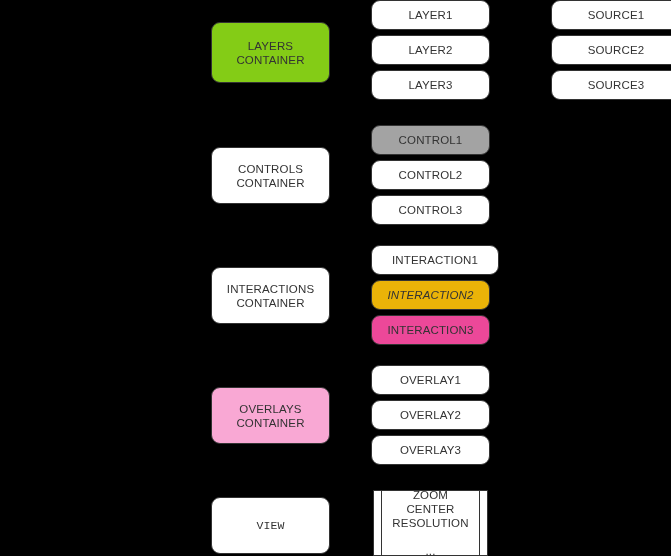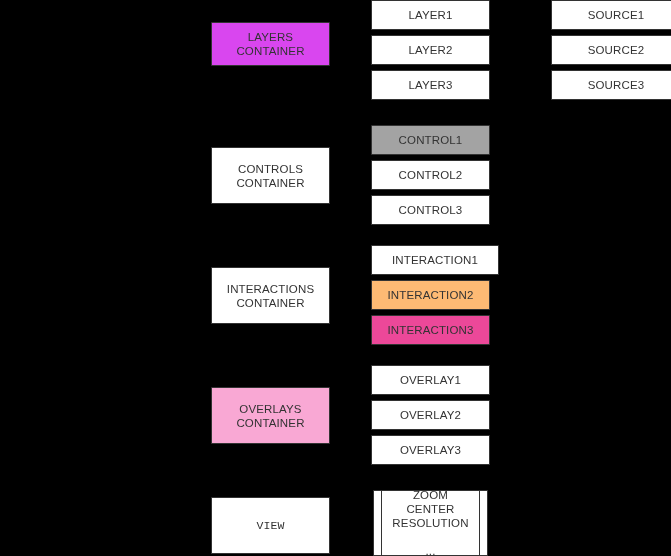--- a/index.html
+++ b/index.html
@@ -16,21 +16,21 @@
     width: 671px;
     height: 556px;
     background: #000000;
     overflow: hidden;
   }
   .node {
     position: absolute;
     box-sizing: border-box;
     background: #ffffff;
     border: 1px solid #333333;
-    border-radius: 1px;
+    border-radius: 9px;
     color: #333333;
     font-size: 11.5px;
     line-height: 14px;
     letter-spacing: 0.15px;
     display: flex;
     align-items: center;
     justify-content: center;
     text-align: center;
     white-space: pre-line;
     overflow: hidden;
@@ -54,21 +54,21 @@
   }
   .node.framed .rule.left  { left: 7px; }
   .node.framed .rule.right { right: 7px; }
 </style>
 </head>
 <body style="background: rgb(0, 0, 0);">
 
 <div id="canvas" style="background: rgb(0, 0, 0);">
 
 
-  <div class="node" style="left: 211px; top: 22px; width: 119px; height: 44px; background: #d946ef; border-color: rgb(51, 51, 51); color: rgb(51, 51, 51);">
+  <div class="node" style="left: 211px; top: 22px; width: 119px; height: 61px; background: #84cc16; border-color: rgb(51, 51, 51); color: rgb(51, 51, 51);">
     <span class="lbl">LAYERS
 CONTAINER</span>
   </div>
 
   <div class="node" style="left: 211px; top: 147px; width: 119px; height: 57px; background: rgb(255, 255, 255); border-color: rgb(51, 51, 51); color: rgb(51, 51, 51);">
     <span class="lbl">CONTROLS
 CONTAINER</span>
   </div>
 
   <div class="node" style="left: 211px; top: 267px; width: 119px; height: 57px; background: rgb(255, 255, 255); border-color: rgb(51, 51, 51); color: rgb(51, 51, 51);">
@@ -106,21 +106,21 @@
   </div>
 
   <div class="node" style="left: 371px; top: 195px; width: 119px; height: 30px; background: rgb(255, 255, 255); border-color: rgb(51, 51, 51); color: rgb(51, 51, 51);">
     <span class="lbl">CONTROL3</span>
   </div>
 
   <div class="node" style="left: 371px; top: 245px; width: 128px; height: 30px; background: rgb(255, 255, 255); border-color: rgb(51, 51, 51); color: rgb(51, 51, 51);">
     <span class="lbl">INTERACTION1</span>
   </div>
 
-  <div class="node" style="left: 371px; top: 280px; width: 119px; height: 30px; background: #fdba74; border-color: rgb(51, 51, 51); color: rgb(51, 51, 51);">
+  <div class="node" style="left: 371px; top: 280px; width: 119px; height: 30px; background: #eab308; border-color: rgb(51, 51, 51); color: rgb(51, 51, 51); font-style: italic;">
     <span class="lbl">INTERACTION2</span>
   </div>
 
   <div class="node" style="left: 371px; top: 315px; width: 119px; height: 30px; background: #ec4899; border-color: rgb(51, 51, 51); color: rgb(51, 51, 51);">
     <span class="lbl">INTERACTION3</span>
   </div>
 
   <div class="node" style="left: 371px; top: 365px; width: 119px; height: 30px; background: rgb(255, 255, 255); border-color: rgb(51, 51, 51); color: rgb(51, 51, 51);">
     <span class="lbl">OVERLAY1</span>
   </div>

